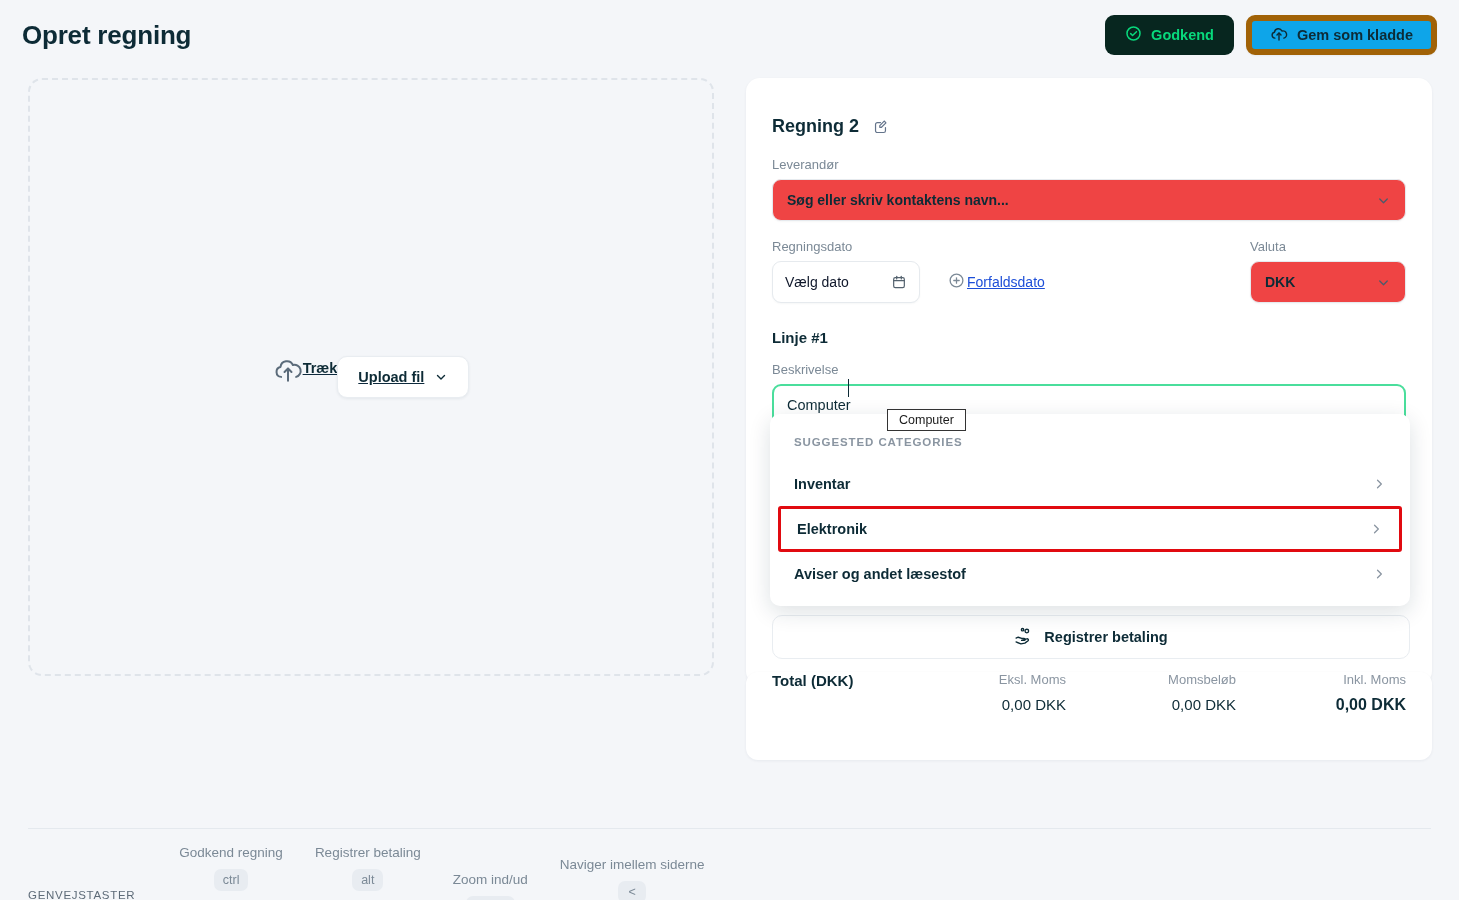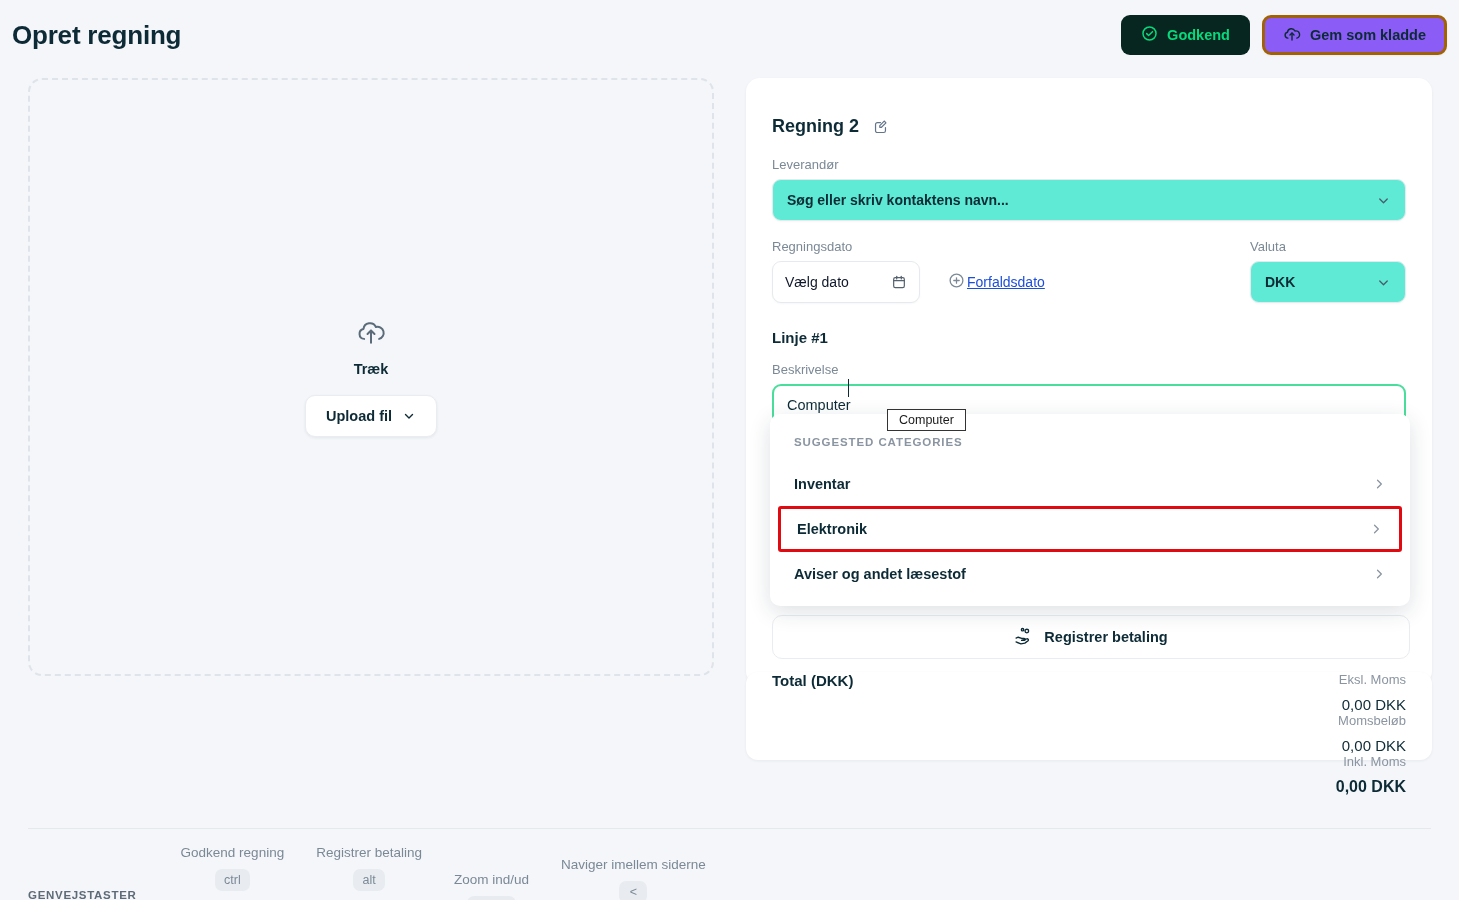--- a/index.html
+++ b/index.html
@@ -9,51 +9,51 @@
     font-family: "Liberation Sans", sans-serif;
     color: #0e2a3d;
     overflow: hidden;
   }
   .page { position: relative; width: 1459px; height: 900px; }
 
   
   .header {
     position: absolute; left: 0; top: 0; width: 1459px; height: 70px;
     display: flex; align-items: center; justify-content: space-between;
-    padding: 0 12px;
+    padding: 0 22px;
   }
   .page-title { font-size: 26px; font-weight: bold; color: #0d2b36; letter-spacing: -0.2px; }
   .header-actions { display: flex; align-items: center; gap: 12px; }
   .btn-approve {
     display: flex; align-items: center; gap: 9px;
     background: #07261f; color: #08d97c;
     border: none; border-radius: 9px;
     height: 40px; padding: 0 20px;
     font-size: 14.5px; font-weight: bold;
     font-family: "Liberation Sans", sans-serif;
     cursor: pointer;
   }
   .btn-draft {
     display: flex; align-items: center; gap: 9px;
-    background: #8b5cf6; color: #0d2b36;
-    border: 3px solid #a16207; border-radius: 9px;
+    background: #0ea5e9; color: #0d2b36;
+    border: 6px solid #a16207; border-radius: 9px;
     height: 40px; padding: 0 18px;
     font-size: 14.5px; font-weight: bold;
     font-family: "Liberation Sans", sans-serif;
     cursor: pointer;
     box-shadow: 0 1px 2px rgba(16,40,60,.05);
   }
 
   
   .dropzone {
     position: absolute; left: 28px; top: 78px;
     width: 686px; height: 598px;
     border: 2px dashed #dfe4ea; border-radius: 14px;
-    display: flex; flex-direction: column;
-    align-items: center; justify-content: center; gap: 0;
+    display: flex; 
+    align-items: center; justify-content: center; gap: 0; text-decoration: underline;
   }
   .dz-icon { color: #5b6b7a; margin-bottom: 10px; }
   .dz-label { font-size: 14.5px; font-weight: bold; color: #0d2b36; margin-bottom: 18px; }
   .btn-upload {
     display: flex; align-items: center; gap: 10px;
     background: #fff; border: 1px solid #e9edf1; border-radius: 10px;
     height: 42px; padding: 0 20px;
     font-size: 14.5px; font-weight: bold; color: #0d2b36;
     font-family: "Liberation Sans", sans-serif;
     cursor: pointer;
@@ -68,21 +68,21 @@
     box-shadow: 0 1px 3px rgba(16,40,60,.06);
     padding: 26px;
   }
   .card-title-row { display: flex; align-items: center; gap: 13px; margin-bottom: 20px; margin-top: 12px; }
   .card-title { font-size: 18px; font-weight: bold; color: #0d2b36; }
   .icon-btn { background: none; border: none; padding: 0; cursor: pointer; color: #64748b; display: flex; }
 
   .field-label { font-size: 13px; color: #7b8996; margin-bottom: 7px; }
   .select-box {
     position: relative; display: flex; align-items: center;
-    height: 42px; background: #5eead4;
+    height: 42px; background: #ef4444;
     border: 1px solid #e6eaee; border-radius: 9px;
     padding: 0 14px; cursor: pointer;
     box-shadow: 0 1px 2px rgba(16,40,60,.04);
   }
   .select-value { font-size: 14px; font-weight: bold; color: #0d2b36; flex: 1; }
   .chev { color: #4b5b6b; display: flex; }
 
   .row-2 { display: flex; align-items: flex-end; gap: 0; margin-top: 18px; }
   .col-date { width: 148px; }
   .date-input {
@@ -158,34 +158,34 @@
   
   .totals-card {
     position: absolute; left: 746px; top: 672px;
     width: 686px; height: 88px;
     background: #fff; border-radius: 12px;
     box-shadow: 0 1px 3px rgba(16,40,60,.06);
     display: flex; align-items: flex-start;
     padding: 0 26px;
   }
   .totals-title { font-size: 15px; font-weight: bold; color: #0d2b36; }
-  .totals-cols { margin-left: auto; display: flex; gap: 0; flex-direction: column; }
+  .totals-cols { margin-left: auto; display: flex; gap: 0; }
   .t-col { width: 170px; text-align: right; }
   .t-col .t-head { font-size: 13px; color: #8a95a1; margin-bottom: 9px; }
   .t-col .t-val { font-size: 15px; color: #0d2b36; }
   .t-col.strong .t-val { font-weight: bold; font-size: 16px; }
 
   
   .divider { position: absolute; left: 28px; top: 828px; width: 1403px; height: 1px; background: #e4e9ee; }
   .shortcuts {
     position: absolute; left: 28px; top: 845px;
     display: flex; align-items: center; gap: 0;
     font-size: 13px; color: #7b8996;
   }
-  .sc-title { font-size: 11.5px; font-weight: bold; letter-spacing: .7px; color: #5d6b78; margin-right: 44px; }
+  .sc-title { font-size: 11.5px; font-weight: normal; letter-spacing: .7px; color: #5d6b78; margin-right: 44px; }
   .sc-group { display: flex; align-items: center; gap: 9px; margin-right: 32px; flex-direction: column; }
   .sc-label { font-size: 13.5px; color: #7b8996; }
   .key {
     display: inline-flex; align-items: center; justify-content: center;
     min-width: 28px; height: 22px; padding: 0 9px;
     background: #e8ecf1; border-radius: 7px;
     font-size: 12.5px; color: #7b8996;
   }
   .plus { font-size: 12.5px; color: #9aa6b2; }
 </style>

